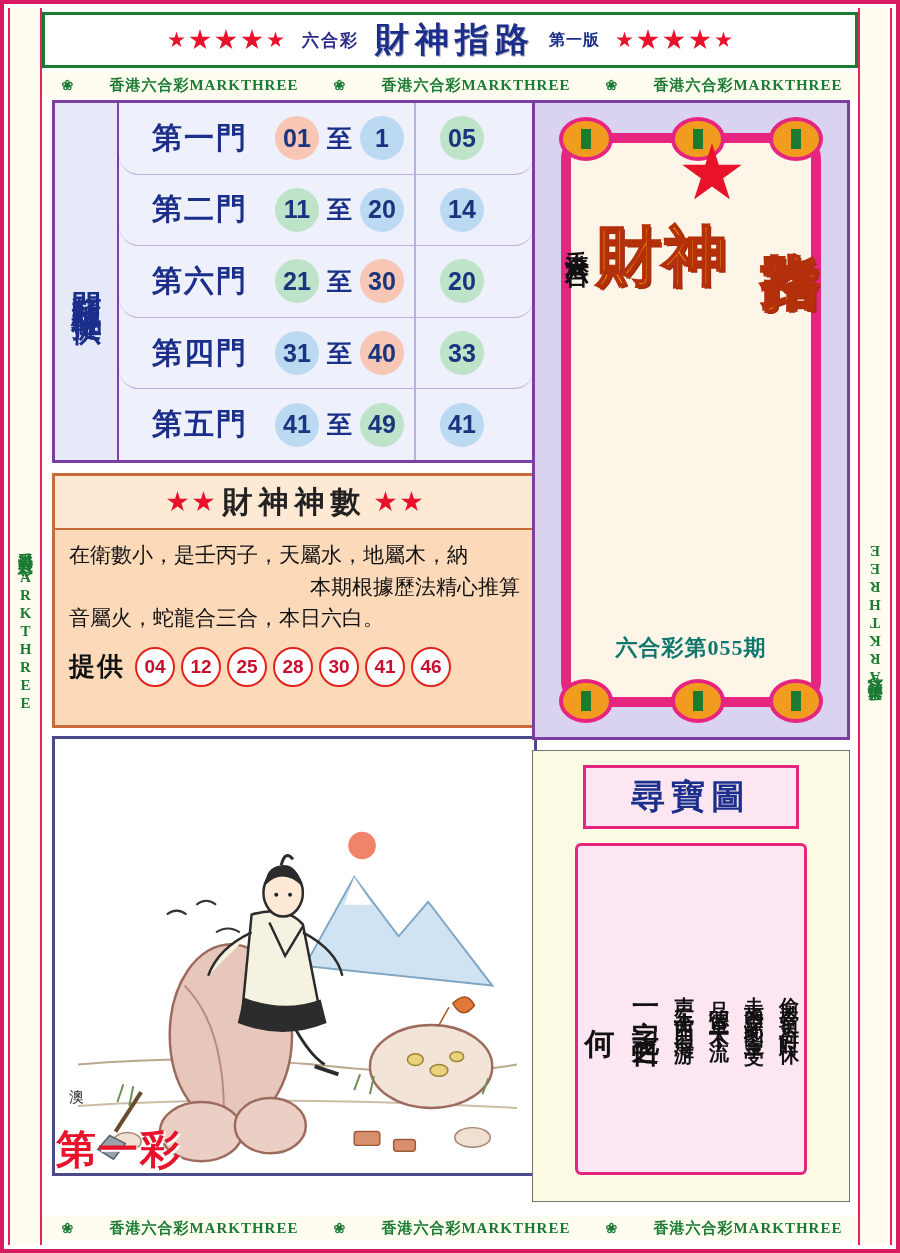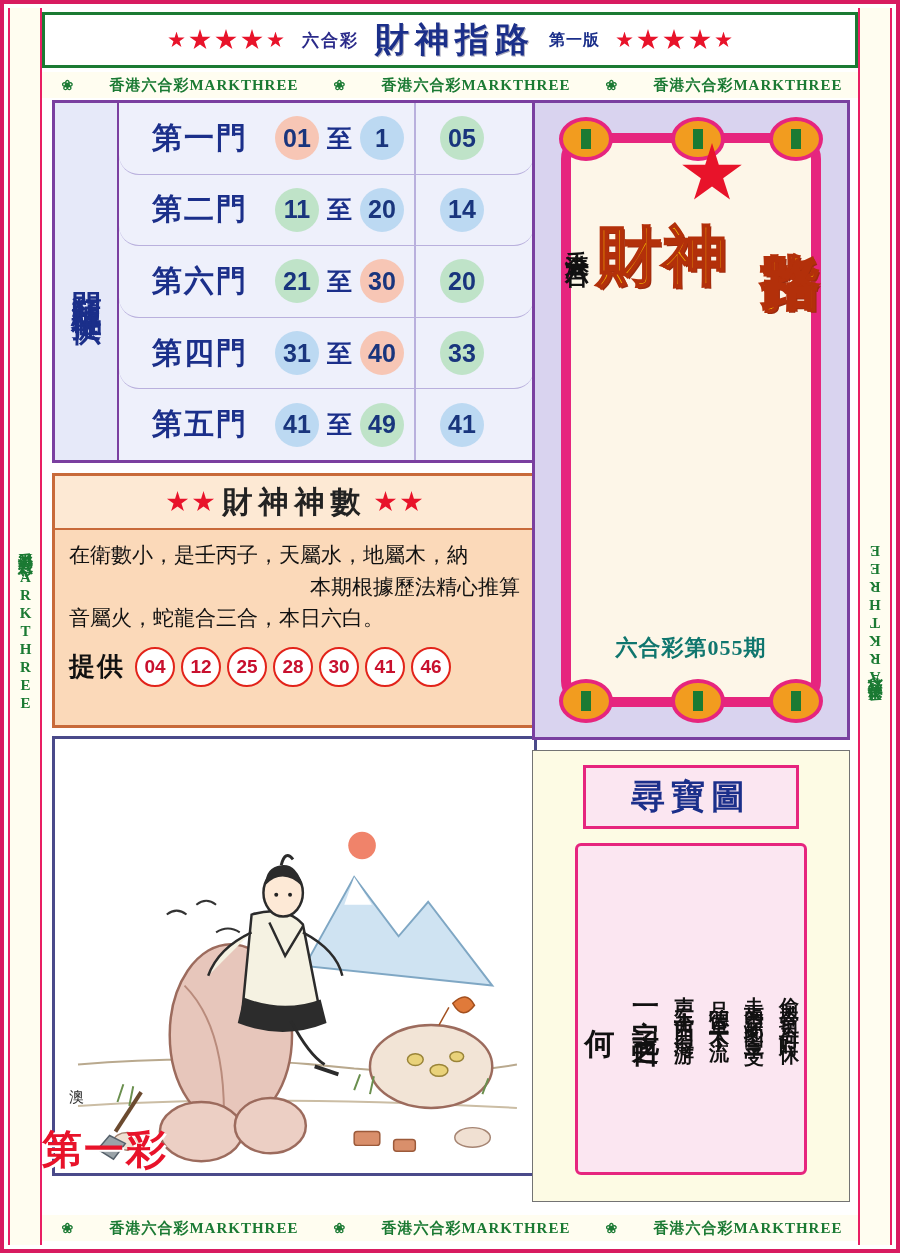--- a/index.html
+++ b/index.html
@@ -245,21 +245,21 @@
   }
   #scroll .col{
     writing-mode:vertical-rl;text-orientation:upright;
     font-size:20px;color:#111;letter-spacing:8px;font-weight:bold;
   }
   #scroll .col.headline{font-size:27px;letter-spacing:7px;color:#111;}
   #scroll .col.answer{font-size:30px;color:#111;}
   
   #banner{
     position:absolute;left:0;bottom:36px;width:620px;height:52px;
-    display:flex;align-items:center;gap:0;
+    display:flex;align-items:center;gap:0;padding-left:14px;
     z-index:5;
   }
   #banner .b1{
     font-size:40px;font-weight:bold;color:#e8132a;letter-spacing:2px;
     text-shadow:2px 2px 0 #fff;
   }
   #banner .b2{
     font-size:42px;font-weight:bold;color:#e8132a;
     font-family:"Liberation Sans", sans-serif;
     text-shadow:2px 2px 0 #fff;letter-spacing:1px;

